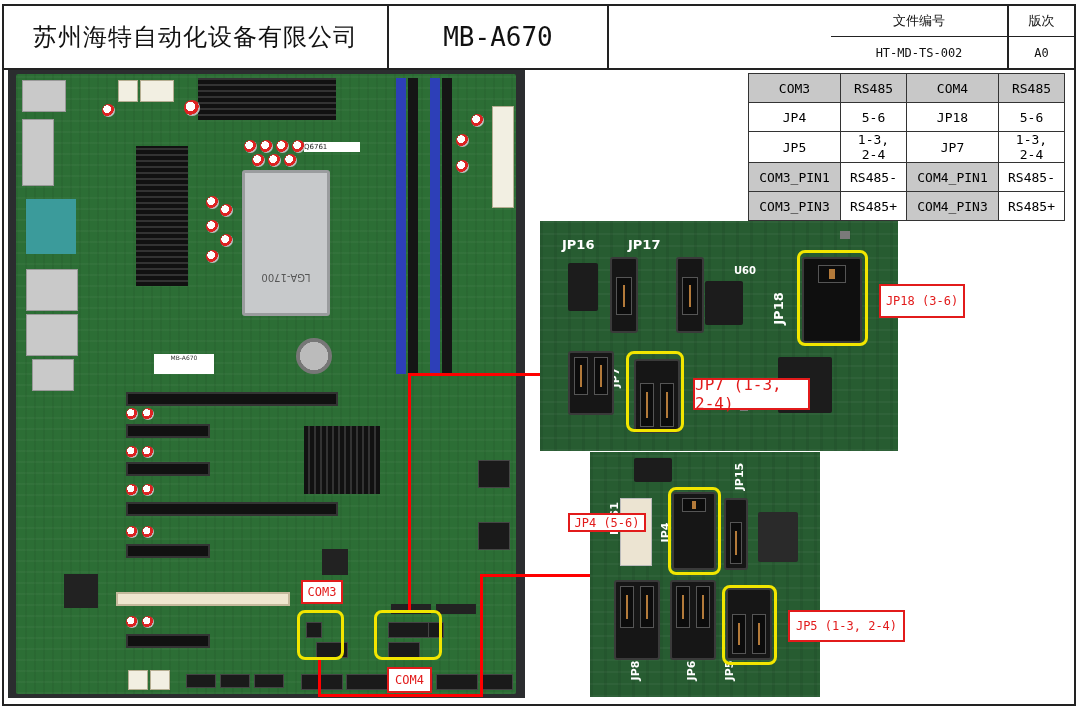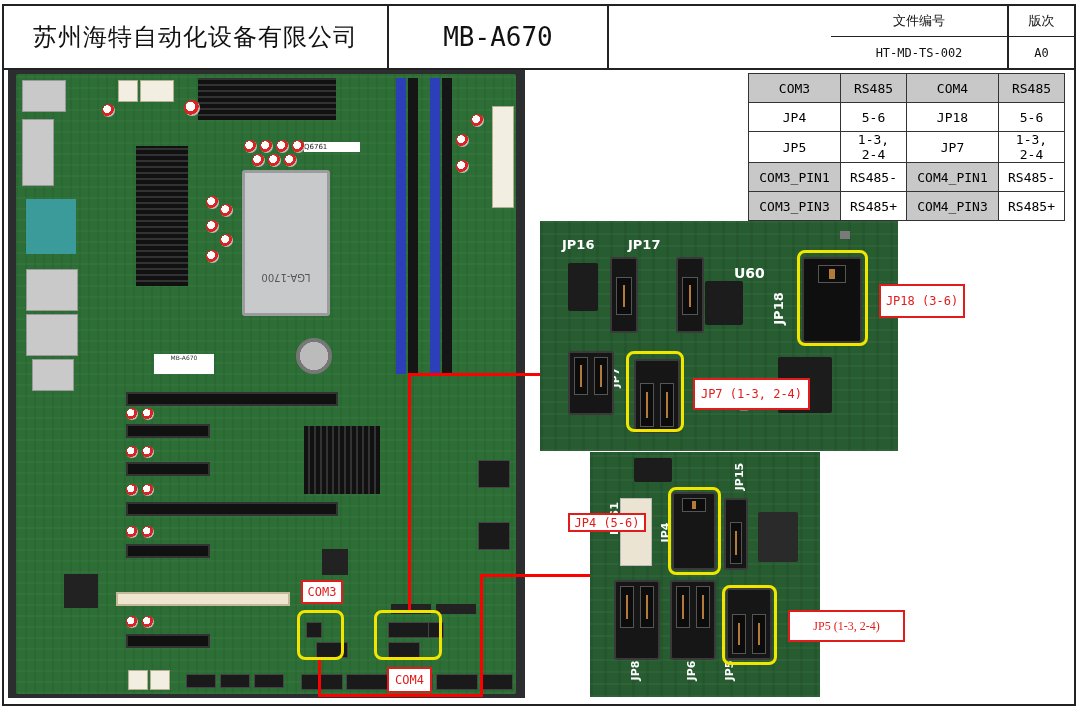--- a/index.html
+++ b/index.html
@@ -219,21 +219,21 @@
     <td class="w">RS485+</td>
     <td class="g">COM4_PIN3</td>
     <td class="w">RS485+</td>
   </tr>
 </tbody>
   </table>
 
 <div class="photo" style="left:540px;top:221px;width:358px;height:230px;">
   <div class="silk" style="left:22px;top:16px;">JP16</div>
   <div class="silk" style="left:88px;top:16px;">JP17</div>
-  <div class="silk" style="left:194px;top:44px;font-size:14px;">U60</div>
+  <div class="silk" style="left:194px;top:44px;font-size:10px;">U60</div>
   <div class="silk" style="left:222px;top:80px;transform:rotate(-90deg);">JP18</div>
   <div class="silk" style="left:66px;top:150px;transform:rotate(-90deg);font-size:11px;">JP7</div>
   <div class="ic" style="left:28px;top:42px;width:30px;height:48px;"></div>
   <div class="ic" style="left:165px;top:60px;width:38px;height:44px;"></div>
   <div class="ic" style="left:238px;top:136px;width:54px;height:56px;"></div>
   <div class="jumper" style="left:70px;top:36px;width:28px;height:76px;">
       <div class="cap2" style="top:18px;bottom:16px"></div>
     </div>
   <div class="jumper" style="left:136px;top:36px;width:28px;height:76px;">
       <div class="cap2" style="top:18px;bottom:16px"></div>
@@ -248,21 +248,21 @@
   <div class="jumper" style="left:94px;top:138px;width:46px;height:74px;">
       <div class="cap2" style="right:24px;top:22px"></div>
       <div class="cap2" style="left:24px;top:22px"></div>
     </div>
   <div class="smd" style="left:300px;top:10px;width:10px;height:8px;"></div>
   <div class="smd" style="left:200px;top:180px;width:8px;height:10px;"></div>
 </div>
 <div class="ylw" style="left:797px;top:250px;width:71px;height:96px;"></div>
 <div class="ylw" style="left:626px;top:351px;width:58px;height:81px;"></div>
 <div class="redlbl" style="left:879px;top:284px;width:86px;height:34px;font-size:12px;">JP18 (3-6)</div>
-<div class="redlbl" style="left:693px;top:378px;width:117px;height:32px;font-size:12px;text-align:right;">JP7 (1-3, 2-4)</div>
+<div class="redlbl" style="left:693px;top:378px;width:117px;height:32px;font-size:16px;">JP7 (1-3, 2-4)</div>
 
 <div class="photo" style="left:590px;top:452px;width:230px;height:245px;">
   <div class="ic" style="left:44px;top:6px;width:38px;height:24px;"></div>
   <div class="whiteconn" style="left:30px;top:46px;width:30px;height:66px;"></div>
   <div class="silk" style="left:8px;top:60px;transform:rotate(-90deg);font-size:11px;">BUS1</div>
   <div class="silk" style="left:66px;top:74px;transform:rotate(-90deg);font-size:11px;">JP4</div>
   <div class="silk" style="left:136px;top:18px;transform:rotate(-90deg);font-size:11px;">JP15</div>
   <div class="jumper" style="left:82px;top:40px;width:44px;height:78px;">
       <div class="cap2" style="bottom:56px;left:8px;right:8px"></div>
     </div>
@@ -282,13 +282,13 @@
       <div class="cap2" style="right:24px;top:24px"></div>
       <div class="cap2" style="left:24px;top:24px"></div>
     </div>
   <div class="silk" style="left:36px;top:212px;transform:rotate(-90deg);font-size:11px;">JP8</div>
   <div class="silk" style="left:92px;top:212px;transform:rotate(-90deg);font-size:11px;">JP6</div>
   <div class="silk" style="left:130px;top:212px;transform:rotate(-90deg);font-size:11px;">JP5</div>
 </div>
 <div class="ylw" style="left:668px;top:487px;width:53px;height:88px;"></div>
 <div class="ylw" style="left:722px;top:585px;width:55px;height:80px;"></div>
 <div class="redlbl" style="left:568px;top:513px;width:78px;height:19px;font-size:12px;">JP4 (5-6)</div>
-<div class="redlbl" style="left:788px;top:610px;width:117px;height:32px;font-size:12px;font-family:Liberation Serif, serif;">JP5 (1-3, 2-4)</div>
+<div class="redlbl" style="left:788px;top:610px;width:117px;height:32px;font-size:12px;">JP5 (1-3, 2-4)</div>
 
 </body></html>

